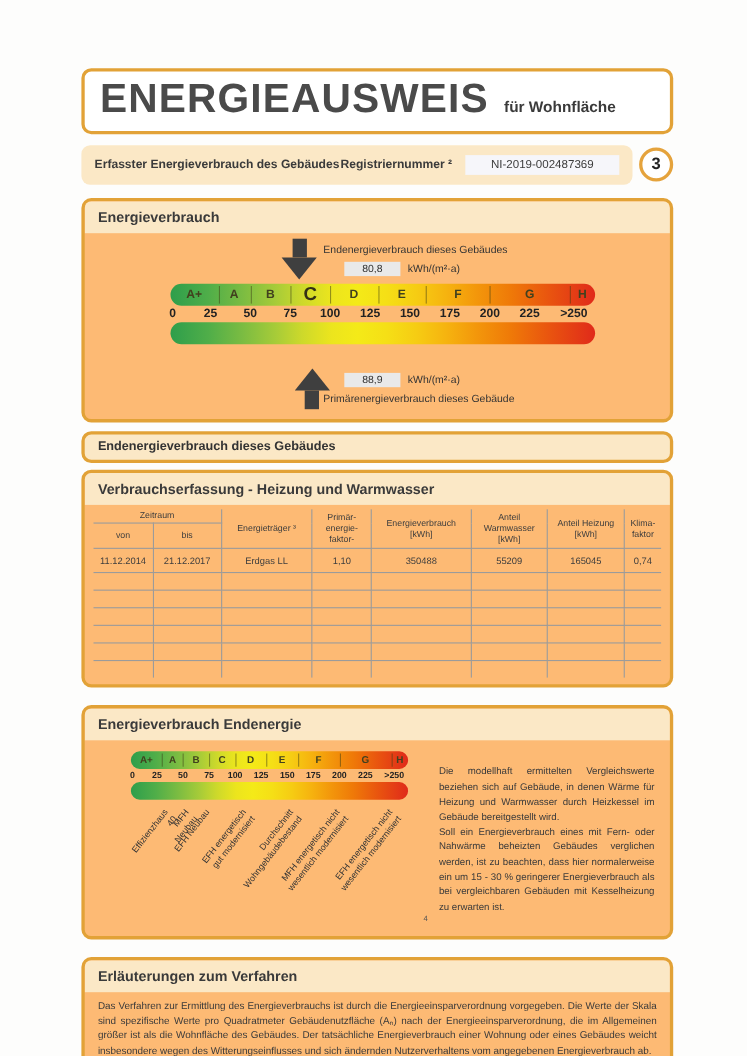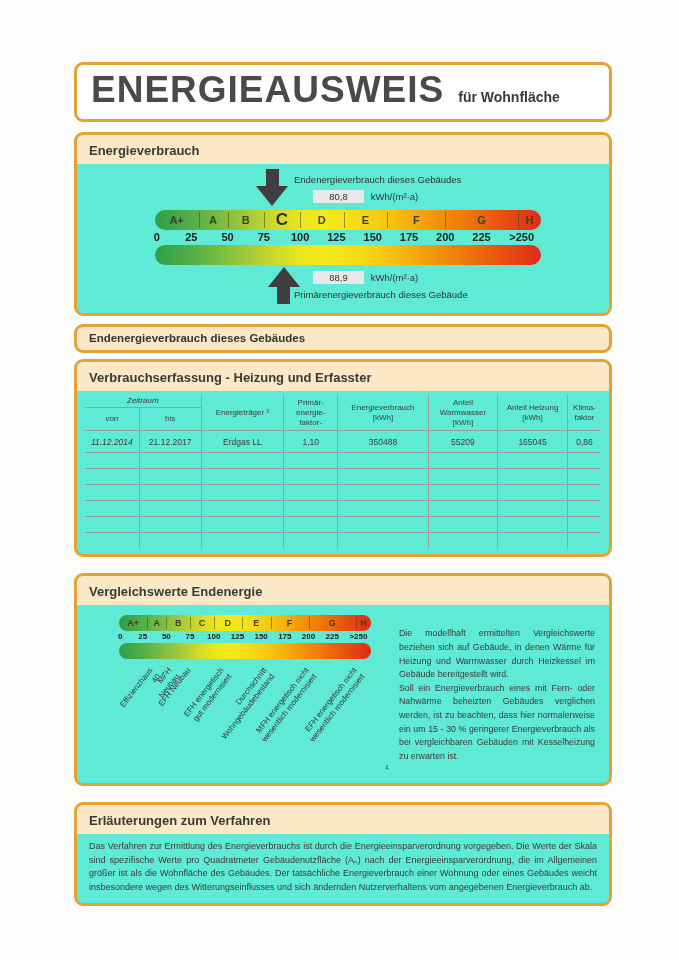--- a/index.html
+++ b/index.html
@@ -1,21 +1,21 @@
 <!DOCTYPE html>
 <html><head>
 <meta charset="utf-8">
 <style>
   html,body{margin:0;padding:0;background:#ffffff;}
   body{font-family:"Liberation Sans", sans-serif;color:#3b3b3b;-webkit-font-smoothing:antialiased;}
   .page{width:679px;height:960px;background:#fdfdfc;box-sizing:border-box;padding-top:62px;overflow:hidden;}
   .content{width:538px;margin-left:74px;position:relative;}
 
   
-  .box{border:3px solid #E2A237;border-radius:9px;overflow:hidden;background:#5eead4;}
+  .box{border:3px solid #E2A237;border-radius:9px;overflow:hidden;background:#fdba74;}
   .box-head{background:#FBE8C6;padding:6px 12px 5px;}
   .box-title{font-weight:bold;font-size:13px;color:#3a3a3a;}
 
   
   .title-box{border:3px solid #E2A237;border-radius:9px;background:#fff;padding:6px 14px 9px;margin-bottom:10px;}
   .title-row{display:flex;align-items:baseline;gap:14px;}
   .big-title{font-size:37px;font-weight:bold;color:#4a4a4a;letter-spacing:1px;line-height:1.05;}
   .for-label{font-size:14px;font-weight:bold;color:#3a3a3a;}
   .law-row{display:flex;align-items:center;gap:10px;margin-top:2px;}
   .law-line{font-size:10.5px;color:#3a3a3a;}
@@ -46,42 +46,42 @@
   .ticks.big .tk{top:1px;font-size:11px;}
   .gbar.big{height:20px;}
 
   .arrow{position:absolute;transform:translateX(-50%);}
   .arr-stem{width:13px;height:17px;background:#3f3f3f;margin:0 auto;}
   .arr-head-down{width:0;height:0;border-left:16px solid transparent;border-right:16px solid transparent;border-top:20px solid #3f3f3f;}
   .arr-head-up{width:0;height:0;border-left:16px solid transparent;border-right:16px solid transparent;border-bottom:20px solid #3f3f3f;margin:0 auto;}
 
   .zone{position:relative;}
   .zone.top{height:42px;}
-  .zone.bottom{height:40px;}
+  .zone.bottom{height:40px;margin-top:20px;}
   .note{position:absolute;font-size:9.5px;color:#333;white-space:nowrap;}
   .chip-row{position:absolute;display:flex;align-items:center;gap:7px;font-size:9.5px;color:#333;white-space:nowrap;}
   .val-chip{background:#e9e9e9;padding:1px 16px;font-size:9.5px;color:#333;}
 
   
   .endband{border:3px solid #E2A237;border-radius:9px;background:#FBE8C6;display:flex;align-items:stretch;margin-bottom:6px;margin-top:8px;}
   .endband-textwrap{padding:5px 12px 6px;flex:1;}
   .endband-title{font-weight:bold;font-size:11.5px;color:#333;}
   .endband-sub{font-size:9.5px;margin-top:2px;color:#3a3a3a;}
   .endband-val{width:122px;background:#ebecf5;display:flex;align-items:center;justify-content:center;font-size:10px;color:#333;margin:3px 3px 3px 0;border-radius:3px;}
 
   
   .ctable{width:100%;border-collapse:collapse;table-layout:fixed;}
   .ctable th,.ctable td{border:1px solid #9b9b9b;font-weight:normal;text-align:center;vertical-align:middle;padding:1px 2px;}
   .ctable th{font-size:8px;color:#3d3d3d;white-space:pre-line;line-height:1.25;}
   .ctable td{font-size:8.5px;color:#3d3d3d;}
   .ctable .r-zeit{height:13px;}
   .ctable .r-sub th{height:20px;}
   .ctable td{height:19px;}
   .ctable tr.empty td{height:13px;}
-  .ctable th:first-child,.ctable td:first-child{border-left:none;font-style:italic;}
+  .ctable th:first-child,.ctable td:first-child{border-left:none;}
   .ctable th:last-child,.ctable td:last-child{border-right:none;}
   .ctable tr:first-child th{border-top:none;}
   .ctable tr:last-child td{border-bottom:none;}
 
   
   .cmp-body{display:flex;padding:10px 8px 2px 4px;}
   .cmp-left{width:312px;position:relative;flex:none;}
   .cmp-scale{margin-left:38px;width:252px;}
   .lbar.small{height:16px;}
   .lbar.small .lt{font-size:9px;}
@@ -107,20 +107,28 @@
 <div class="page">
   <div class="content">
 
     <div class="title-box">
       <div class="title-row">
         <span class="big-title">ENERGIEAUSWEIS</span>
         <span class="for-label">für Wohnfläche</span>
       </div>
     </div>
 
+    <div class="registry-row">
+      <div class="registry-bar">
+        <span class="registry-label">Erfasster Energieverbrauch des Gebäudes</span>
+        <span class="reg-num-label">Registriernummer ²</span>
+        <span class="reg-chip">NI-2019-002487369</span>
+      </div>
+      <div class="page-badge">3</div>
+    </div>
 
     <div class="box mb8">
       <div class="box-head">
         <span class="box-title">Energieverbrauch</span>
       </div>
       <div style="padding:4px 12px 8px;">
         <div class="scale-area">
 
           <div class="zone top">
             <div class="arrow" style="left:30.4%;top:1px;">
@@ -186,21 +194,21 @@
     </div>
 
     <div class="endband">
       <div class="endband-textwrap">
         <div class="endband-title">Endenergieverbrauch dieses Gebäudes</div>
       </div>
     </div>
 
     <div class="box mb16">
       <div class="box-head">
-        <span class="box-title">Verbrauchserfassung - Heizung und Erfasster</span>
+        <span class="box-title">Verbrauchserfassung - Heizung und Warmwasser</span>
       </div>
       <div style="padding:4px 8px 6px;">
         <table class="ctable">
           <colgroup>
             <col style="width:10.5%">
               <col style="width:12%">
               <col style="width:16%">
               <col style="width:10.5%">
             <col style="width:17.5%">
               <col style="width:13.5%">
@@ -229,21 +237,21 @@
             <th>bis</th>
           </tr>
           <tr>
             <td>11.12.2014</td>
             <td>21.12.2017</td>
             <td>Erdgas LL</td>
             <td>1,10</td>
             <td>350488</td>
             <td>55209</td>
             <td>165045</td>
-            <td>0,86</td>
+            <td>0,74</td>
           </tr>
           <tr class="empty">
                 <td></td>
                 <td></td>
                 <td></td>
                 <td></td>
                 <td></td>
                 <td></td>
                 <td></td>
                 <td></td>
@@ -298,21 +306,21 @@
                 <td></td>
                 <td></td>
               </tr>
         </tbody>
           </table>
       </div>
     </div>
 
     <div class="box mb16">
       <div class="box-head">
-        <span class="box-title">Vergleichswerte Endenergie</span>
+        <span class="box-title">Energieverbrauch Endenergie</span>
       </div>
       <div class="cmp-body">
         <div class="cmp-left">
           <div class="cmp-scale">
             <div class="lbar small enev-grad">
               <span class="lt" style="left:5.6%">A+</span>
               <span class="lt" style="left:15%">A</span>
               <span class="lt" style="left:23.5%">B</span>
               <span class="lt" style="left:32.9%">C</span>
               <span class="lt" style="left:43.2%">D</span>

